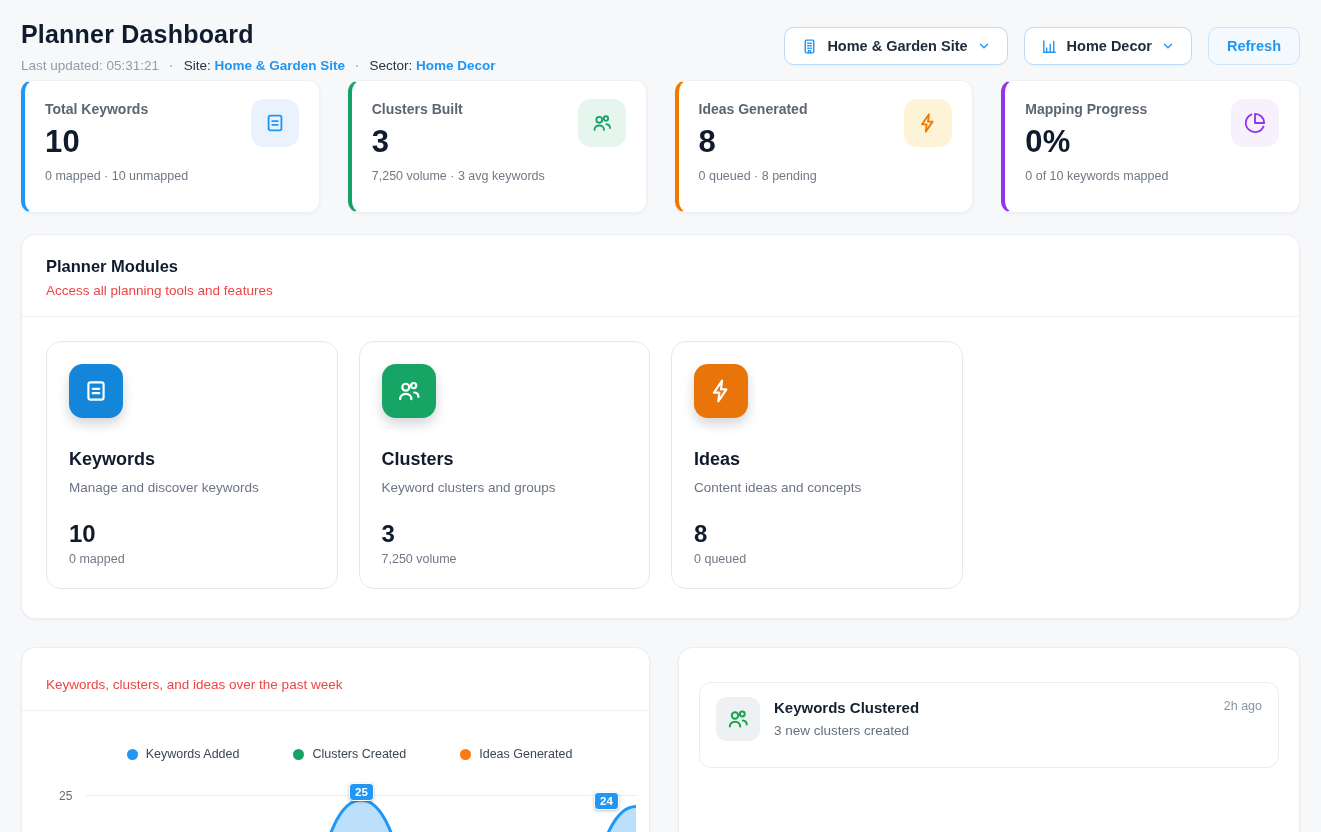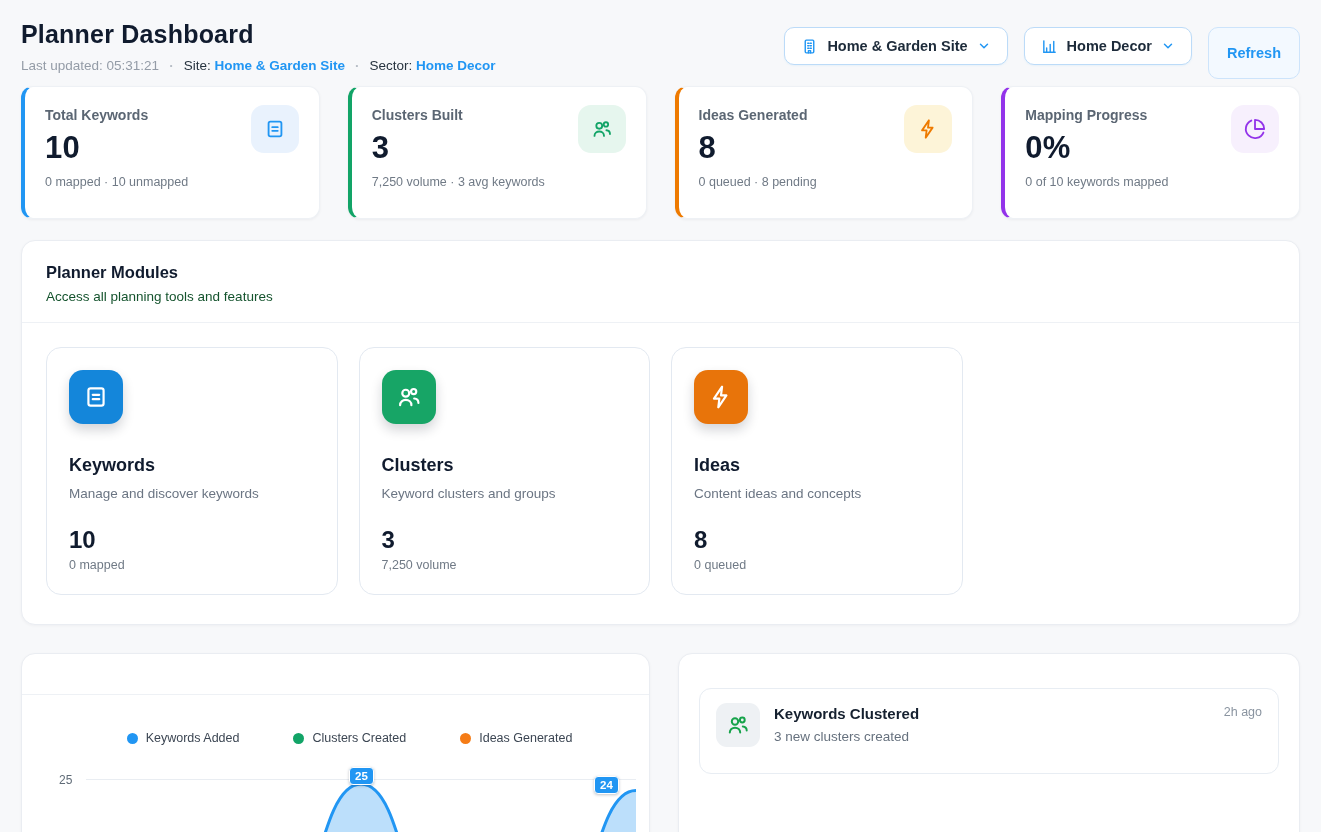--- a/index.html
+++ b/index.html
@@ -19,42 +19,42 @@
   .meta-link { color:#2196f3; font-weight:700; text-decoration:none; cursor:pointer; }
   .controls { display:flex; gap:16px; margin-top:7px; }
   .ctl-btn {
     display:flex; align-items:center; gap:9px; height:38px; padding:0 16px;
     background:#ffffff; border:1px solid #bcdbf8; border-radius:10px;
     font-family:inherit; font-size:14.5px; font-weight:700; color:#1d2b3a; cursor:pointer;
     box-shadow:0 1px 2px rgba(33,150,243,.07);
   }
   .ctl-btn svg { display:block; }
   .refresh-btn {
-    height:52px; padding:0 18px; background:#f3f9ff; border:1px solid #cde4fb; border-radius:10px;
+    height:38px; padding:0 18px; background:#f3f9ff; border:1px solid #cde4fb; border-radius:10px;
     font-family:inherit; font-size:14.5px; font-weight:700; color:#2196f3; cursor:pointer;
   }
 
   
   .stats-row { display:grid; grid-template-columns:repeat(4,1fr); gap:28px; margin:7px 21px 0; }
   .stat-card {
     position:relative; background:#fff; border-radius:12px; height:133px;
     border:1px solid #eef1f5; border-left-width:4px; border-left-style:solid;
     box-shadow:0 1px 3px rgba(16,24,40,.05); padding:20px 20px 0 20px;
   }
   .stat-label { font-size:14px; color:#5b6673; font-weight:600; }
   .stat-value { font-size:31px; font-weight:800; color:#101b2e; margin-top:7px; letter-spacing:.3px; }
   .stat-sub { font-size:12.5px; color:#707a86; margin-top:9px; }
   .stat-icon { position:absolute; top:18px; right:20px; width:48px; height:48px; border-radius:13px;
     display:flex; align-items:center; justify-content:center; }
 
   
   .panel { background:#fff; border:1px solid #eaedf2; border-radius:14px; box-shadow:0 1px 3px rgba(16,24,40,.04); }
   .panel-head { padding:22px 24px 18px; border-bottom:1px solid #eef1f5; }
   .panel-title { font-size:16.5px; font-weight:800; color:#101b2e; }
-  .panel-sub { font-size:13.5px; color:#14532d; margin-top:7px; }
+  .panel-sub { font-size:13.5px; color:#ef4444; margin-top:7px; }
 
   .modules-panel { margin:21px 21px 0; }
   .modules-grid { display:grid; grid-template-columns:repeat(4,1fr); gap:21px; padding:24px 24px 29px; }
   .module-card { background:#fff; border:1px solid #e3e9f1; border-radius:15px; padding:22px; cursor:pointer; }
   .module-icon { width:54px; height:54px; border-radius:14px; display:flex; align-items:center; justify-content:center;
     color:#fff; box-shadow:0 6px 12px rgba(16,24,40,.18); }
   .module-title { font-size:18px; font-weight:800; color:#101b2e; margin-top:31px; }
   .module-desc { font-size:13.5px; color:#6b7583; margin-top:10px; }
   .module-value { font-size:24px; font-weight:800; color:#101b2e; margin-top:25px; }
   .module-sub { font-size:12.5px; color:#707a86; margin-top:4px; }
@@ -242,20 +242,21 @@
         <div class="module-sub">0 queued</div>
       </div>
 
     </div>
   </div>
 
   <div class="bottom-row">
 
     <div class="panel">
       <div class="panel-head">
+        <div class="panel-sub">Keywords, clusters, and ideas over the past week</div>
       </div>
       <div class="legend-row">
         <div class="legend-item">
           <span class="legend-dot" style="background: rgb(33, 150, 243);"></span>
           <span>Keywords Added</span>
         </div>
         <div class="legend-item">
           <span class="legend-dot" style="background: rgb(18, 164, 103);"></span>
           <span>Clusters Created</span>
         </div>

